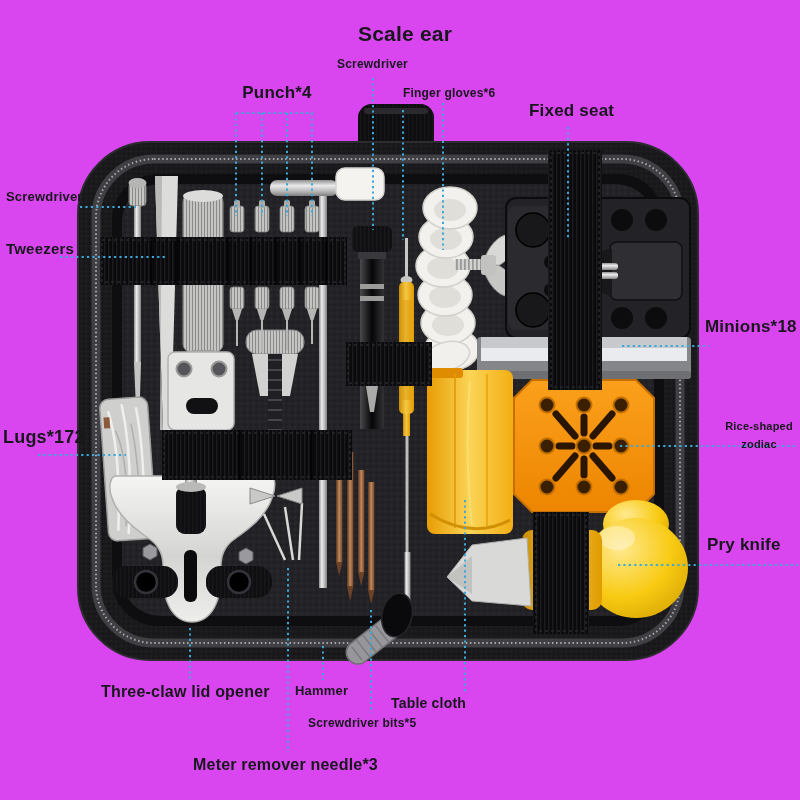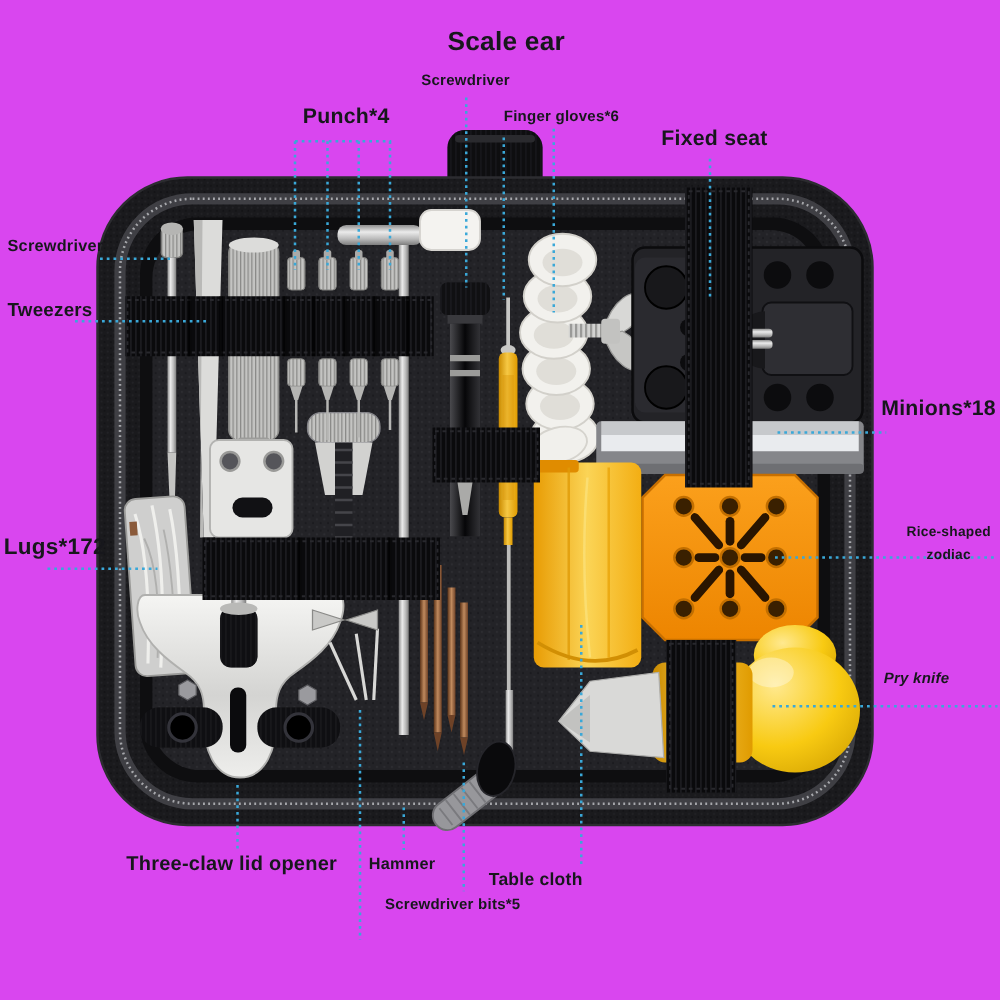--- a/index.html
+++ b/index.html
@@ -10,21 +10,21 @@
   .lab-scale-ear{left:345px;top:22px;width:120px;text-align:center;font-size:21px;}
   .lab-screwdriver-top{left:337px;top:57px;font-size:12px;}
   .lab-punch{left:232px;top:83px;width:90px;text-align:center;font-size:17px;}
   .lab-finger-gloves{left:403px;top:86px;font-size:12px;}
   .lab-fixed-seat{left:529px;top:101px;font-size:17px;}
   .lab-screwdriver-left{left:6px;top:189px;font-size:13px;}
   .lab-tweezers{left:6px;top:240px;font-size:15px;}
   .lab-minions{left:705px;top:317px;font-size:17px;}
   .lab-lugs{left:3px;top:427px;font-size:18px;}
   .lab-rice{left:720px;top:417px;width:78px;text-align:center;font-size:11px;line-height:18px;white-space:normal;}
-  .lab-pry{left:707px;top:535px;font-size:12px;font-style:italic;}
+  .lab-pry{left:707px;top:535px;font-size:17px;}
   .lab-three-claw{left:101px;top:683px;font-size:16px;}
   .lab-hammer{left:295px;top:683px;font-size:13px;}
   .lab-cloth{left:391px;top:695px;font-size:14px;}
   .lab-bits{left:308px;top:716px;font-size:12px;}
   .lab-meter{left:193px;top:756px;font-size:16px;}
 </style>
 </head>
 <body>
 
 <div id="stage">
@@ -449,14 +449,15 @@
 <div class="label lab-lugs">Lugs*172</div>
 <div class="label lab-rice">
   <span>Rice-shaped</span><br>
   <span>zodiac</span>
 </div>
 <div class="label lab-pry">Pry knife</div>
 <div class="label lab-three-claw">Three-claw lid opener</div>
 <div class="label lab-hammer">Hammer</div>
 <div class="label lab-cloth">Table cloth</div>
 <div class="label lab-bits">Screwdriver bits*5</div>
+<div class="label lab-meter">Meter remover needle*3</div>
 
 </div>
 
 </body></html>

